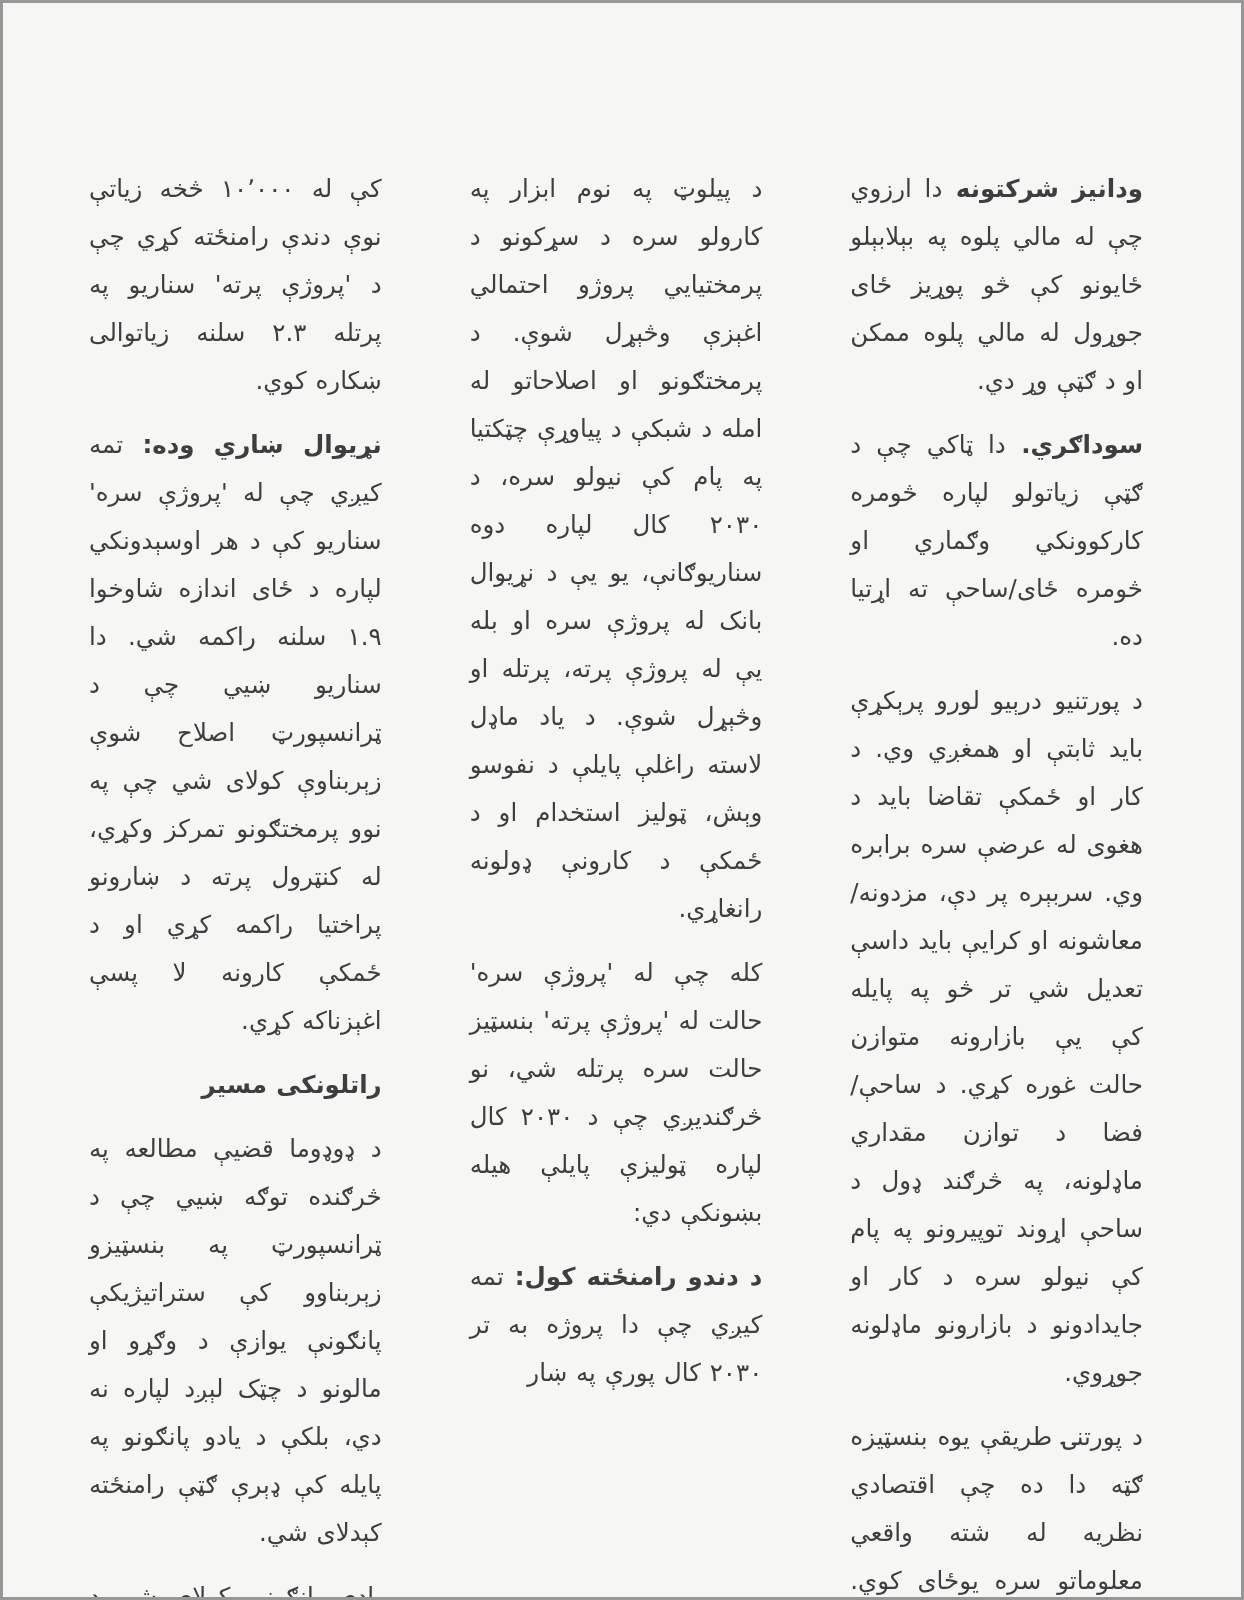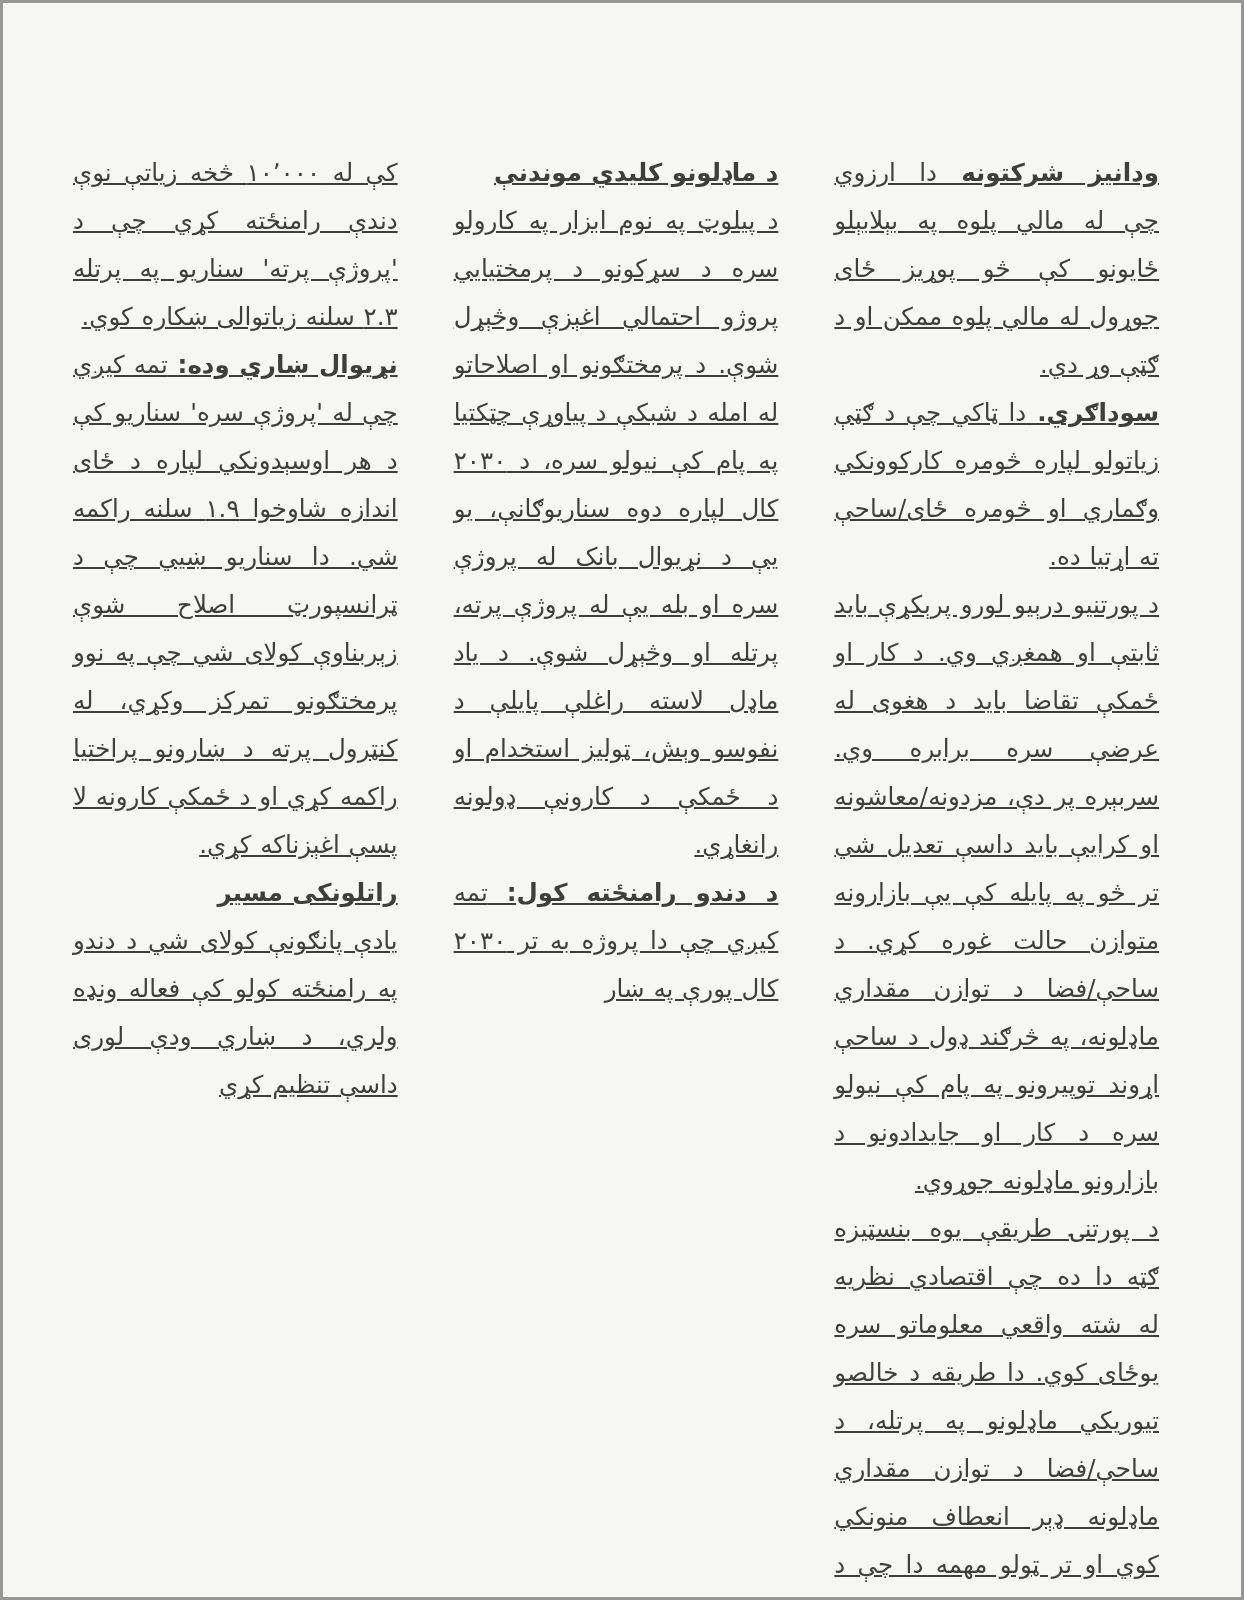--- a/index.html
+++ b/index.html
@@ -25,28 +25,27 @@
     font-size: 24.5px;
     line-height: 48px;
     color: #3e3e3e;
   }
   .col {
     flex: 1 1 0;
     min-width: 0;
   }
   .col p,
   .col h3 {
-    margin: 0;
+    margin: 16px;
     padding: 0;
     font-size: inherit;
     line-height: inherit;
     text-align: justify;
     text-justify: inter-word;
     word-spacing: 1px;
-    text-decoration: underline;
   }
   .col h3 {
     font-weight: bold;
     text-align: right;
   }
   .bold {
     font-weight: bold;
   }
   .lead {
     font-weight: bold;
@@ -57,24 +56,25 @@
 
 <div class="page" style="background: rgb(246, 246, 245); border-color: rgb(151, 151, 151);">
   <div class="columns" id="columns" style="color: rgb(62, 62, 62);">
       <div class="col">
         <p><b class="lead">ودانيز شرکتونه </b>دا ارزوي چې له مالي پلوه په بېلابېلو ځايونو کې څو پوړيز ځای جوړول له مالي پلوه ممکن او د ګټې وړ دي.</p>
         <p><b class="lead">سوداګري. </b>دا ټاکي چې د ګټې زياتولو لپاره څومره کارکوونکي وګماري او څومره ځای/ساحې ته اړتيا ده.</p>
         <p>د پورتنيو درېيو لورو پرېکړې بايد ثابتې او همغږي وي. د کار او ځمکې تقاضا بايد د هغوی له عرضې سره برابره وي. سربېره پر دې، مزدونه/معاشونه او کرايې بايد داسې تعديل شي تر څو په پايله کې يې بازارونه متوازن حالت غوره کړي. د ساحې/فضا د توازن مقداري ماډلونه، په څرګند ډول د ساحې اړوند توپيرونو په پام کې نيولو سره د کار او جايدادونو د بازارونو ماډلونه جوړوي.</p>
         <p>د پورتنۍ طريقې يوه بنسټيزه ګټه دا ده چې اقتصادي نظريه له شته واقعي معلوماتو سره يوځای کوي. دا طريقه د خالصو تيوريکي ماډلونو په پرتله، د ساحې/فضا د توازن مقداري ماډلونه ډېر انعطاف منونکي کوي او تر ټولو مهمه دا چې د بشپړو عملي طريقو په پرتله کمو معلوماتو ته اړتيا لري. د توازن چارچوکاټ د کمو معلوماتو پر بنسټ هم</p>
       </div>
       <div class="col">
-        <h3>د ماډلونو کليدي موندنې</h3>
         <p>د پيلوټ په نوم ابزار په کارولو سره د سړکونو د پرمختيايي پروژو احتمالي اغېزې وڅېړل شوې. د پرمختګونو او اصلاحاتو له امله د شبکې د پياوړې چټکتيا په پام کې نيولو سره، د ۲۰۳۰ کال لپاره دوه سناريوګانې، يو يې د نړیوال بانک له پروژې سره او بله يې له پروژې پرته، پرتله او وڅېړل شوې. د ياد ماډل لاسته راغلې پايلې د نفوسو وېش، ټوليز استخدام او د ځمکې د کارونې ډولونه رانغاړي.</p>
+        <p>کله چې له 'پروژې سره' حالت له 'پروژې پرته' بنسټيز حالت سره پرتله شي، نو څرګندیږي چې د ۲۰۳۰ کال لپاره ټوليزې پايلې هيله بښونکې دي:</p>
         <p><b class="lead">د دندو رامنځته کول: </b>تمه کيږي چې دا پروژه به تر ۲۰۳۰ کال پورې په ښار</p>
       </div>
       <div class="col">
         <p>کې له ۱۰٬۰۰۰ څخه زياتې نوې دندې رامنځته کړي چې د 'پروژې پرته' سناريو په پرتله ۲.۳ سلنه زياتوالی ښکاره کوي.</p>
         <p><b class="lead">نړیوال ښاري وده: </b>تمه کيږي چې له 'پروژې سره' سناريو کې د هر اوسېدونکي لپاره د ځای اندازه شاوخوا ۱.۹ سلنه راکمه شي. دا سناريو ښيي چې د ټرانسپورټ اصلاح شوې زېربناوې کولای شي چې په نوو پرمختګونو تمرکز وکړي، له کنټرول پرته د ښارونو پراختيا راکمه کړي او د ځمکې کارونه لا پسې اغېزناکه کړي.</p>
         <h3>راتلونکی مسير</h3>
+        <p>د ډوډوما قضيې مطالعه په څرګنده توګه ښيي چې د ټرانسپورټ په بنسټيزو زېربناوو کې ستراتيژيکې پانګونې يوازې د وګړو او مالونو د چټک لېږد لپاره نه دي، بلکې د يادو پانګونو په پايله کې ډېرې ګټې رامنځته کېدلای شي.</p>
         <p>يادې پانګونې کولای شي د دندو په رامنځته کولو کې فعاله ونډه ولري، د ښاري ودې لوری داسې تنظيم کړي</p>
       </div>
     </div>
 </div>
 
 </body></html>

